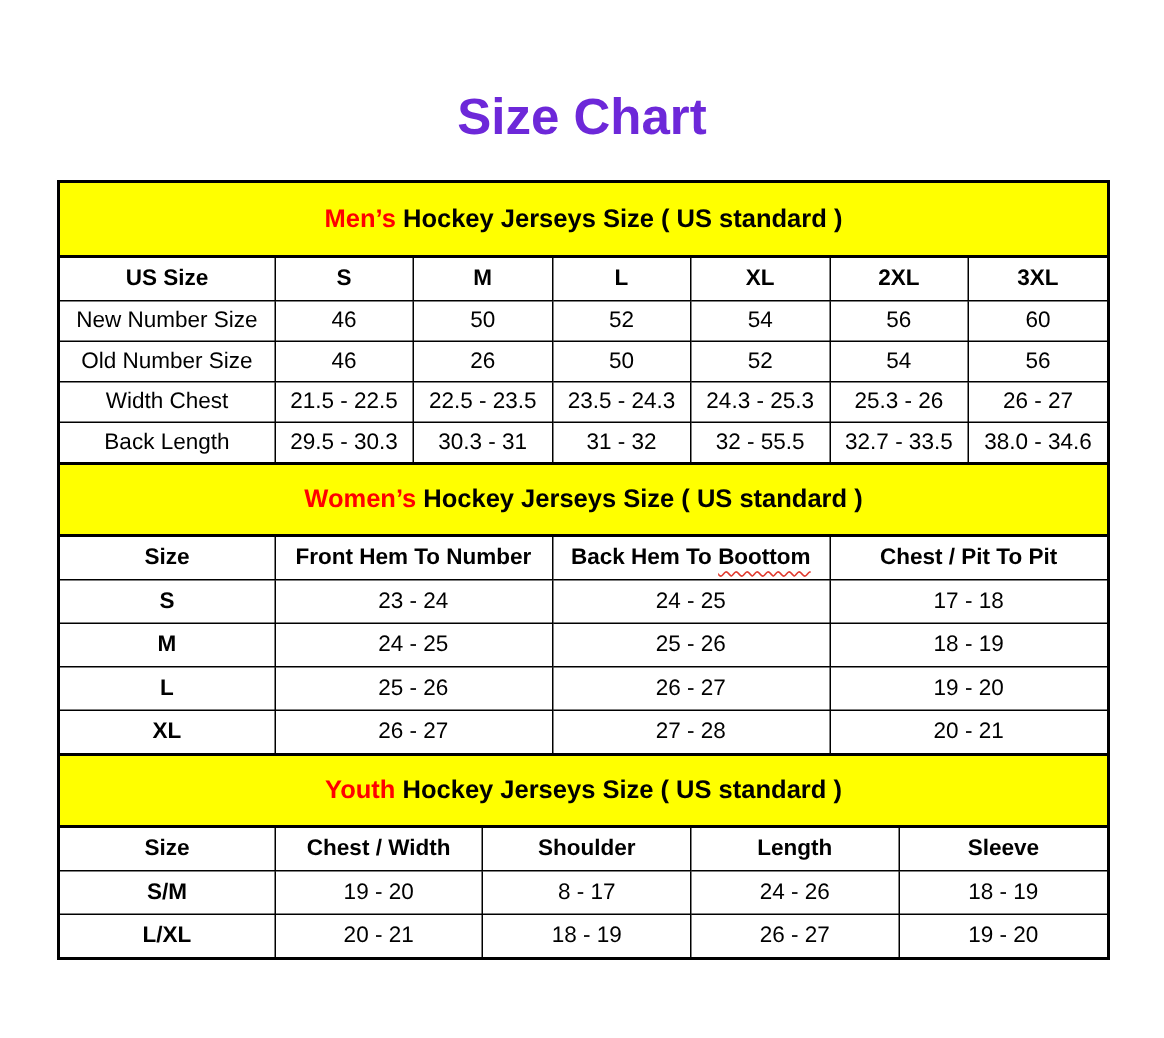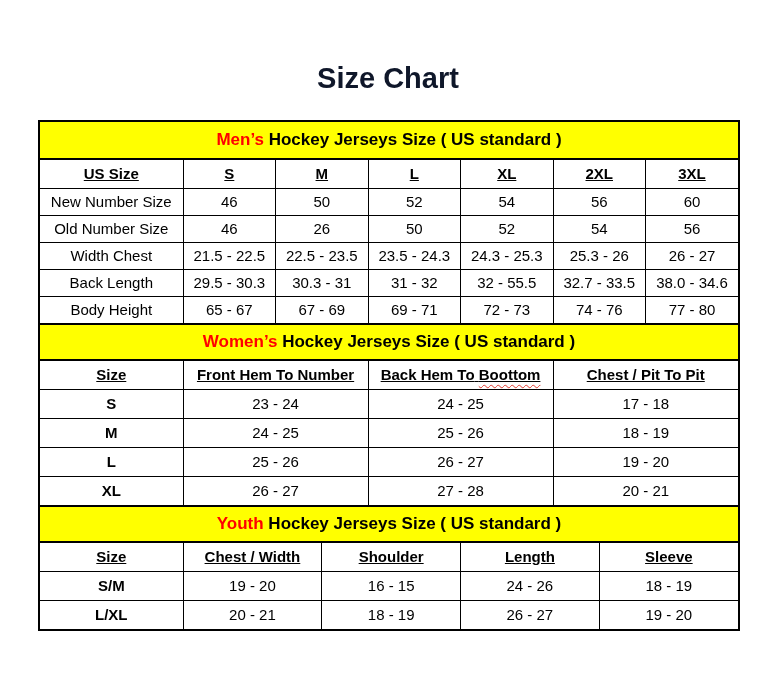--- a/index.html
+++ b/index.html
@@ -8,33 +8,33 @@
     width: 776px; height: 692px;
     background: #ffffff;
     font-family: "Liberation Sans", sans-serif;
     color: #000;
     overflow: hidden;
   }
   .page-title {
     padding-top: 62px;
     margin: 0 0 26px 0;
     text-align: center;
-    font-size: 29px;
+    font-size: 34px;
     line-height: 32px;
     font-weight: bold;
-    color: #0f172a;
+    color: #6d28d9;
   }
   .chart {
     margin-left: 38px;
     width: 702px;
     border: 2px solid #000;
     background: #fff;
   }
   .band {
-    height: 38px;
+    height: 50px;
     background: #FFFF00;
     display: flex;
     align-items: center;
     justify-content: center;
     font-size: 17px;
     font-weight: bold;
     border-bottom: 2px solid #000;
     white-space: pre;
   }
   .band.mid { border-top: 2px solid #000; }
@@ -44,21 +44,21 @@
     border-collapse: collapse;
     table-layout: fixed;
   }
   th, td {
     border: 1px solid #000;
     text-align: center;
     vertical-align: middle;
     padding: 0 2px;
     font-size: 15px;
   }
-  th { font-weight: bold; height: 28px; text-decoration: underline; }
+  th { font-weight: bold; height: 28px; }
   td { font-weight: normal; height: 27px; }
   td.b { font-weight: bold; }
   tr > :first-child { border-left: none; }
   tr > :last-child  { border-right: none; text-align: center; }
   tr:first-child > * { border-top: none; }
   tr:last-child  > * { border-bottom: none; }
   .tbl-women td, .tbl-youth td { height: 29px; }
   .c-label  { width: 20.5%; }
   .c-men    { width: 13.25%; }
   .c-women  { width: 26.5%; }
@@ -129,29 +129,20 @@
       </tr>
       <tr>
         <td>Back Length</td>
         <td>29.5 - 30.3</td>
         <td>30.3 - 31</td>
         <td>31 - 32</td>
         <td>32 - 55.5</td>
         <td>32.7 - 33.5</td>
         <td>38.0 - 34.6</td>
       </tr>
-      <tr>
-        <td>Body Height</td>
-        <td>65 - 67</td>
-        <td>67 - 69</td>
-        <td>69 - 71</td>
-        <td>72 - 73</td>
-        <td>74 - 76</td>
-        <td>77 - 80</td>
-      </tr>
     </tbody>
   </table>
 
   <div class="band mid"><span class="hl">Women’s</span><span> Hockey Jerseys Size ( US standard )</span></div>
 
   <table class="tbl-women">
     <colgroup>
       <col class="c-label">
         <col class="c-women">
         <col class="c-women">
@@ -205,21 +196,21 @@
       <tr>
         <th>Size</th>
         <th>Chest / Width</th>
         <th>Shoulder</th>
         <th>Length</th>
         <th>Sleeve</th>
       </tr>
       <tr>
         <td class="b">S/M</td>
         <td>19 - 20</td>
-        <td>16 - 15</td>
+        <td>8 - 17</td>
         <td>24 - 26</td>
         <td>18 - 19</td>
       </tr>
       <tr>
         <td class="b">L/XL</td>
         <td>20 - 21</td>
         <td>18 - 19</td>
         <td>26 - 27</td>
         <td>19 - 20</td>
       </tr>

